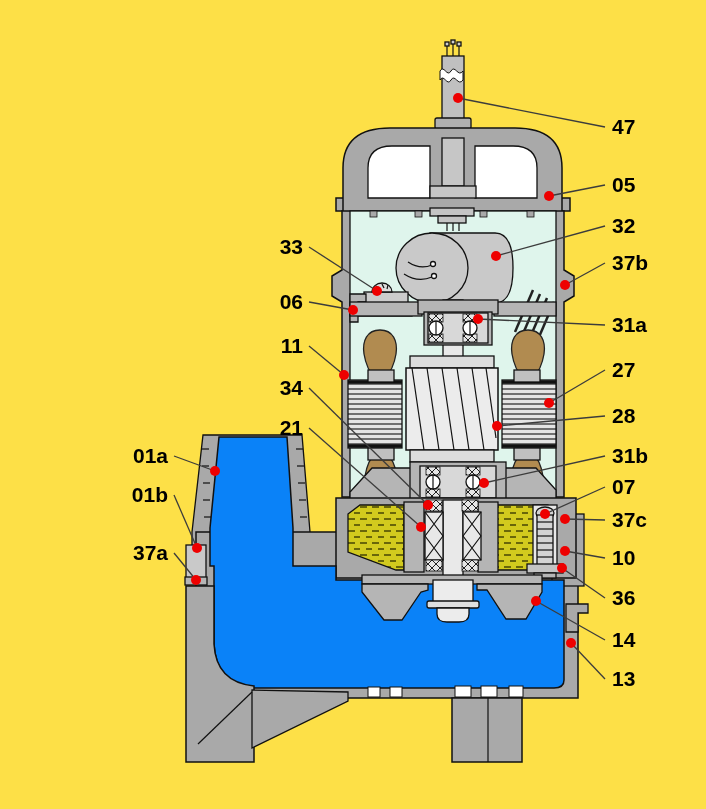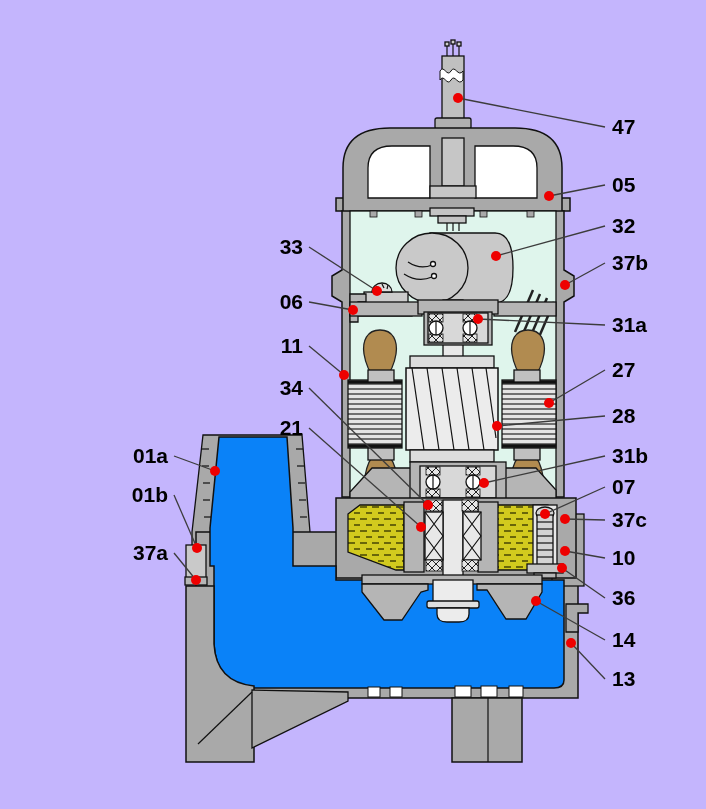--- a/index.html
+++ b/index.html
@@ -1,16 +1,16 @@
 <!DOCTYPE html>
 <html style="--casing: #a9a9a9; --interior: #dff5ec; --water: #0a82f8; --oil: #d2ca1e; --coil: #b18b50; --dot: #ee0000; --label: #000000;"><head>
 <meta charset="utf-8">
 <style>
   html,body{margin:0;padding:0;background:#fff;}
-  #stage{position:relative;width:706px;height:809px;background:#c4b5fd;overflow:hidden;}
+  #stage{position:relative;width:706px;height:809px;background:#fde047;overflow:hidden;}
   svg{display:block;}
   .s{stroke:#111;stroke-width:1.3;}
   .s2{stroke:#111;stroke-width:1.5;}
   .metal{fill:var(--casing,#a9a9a9);}
   .metal2{fill:#b5b5b5;}
   .lt{fill:#cfcfcf;}
   .lt2{fill:#e9e9e9;}
   .lt3{fill:#dcdcdc;}
   .green{fill:var(--interior,#dff5ec);}
   .blue{fill:var(--water,#0a82f8);}

